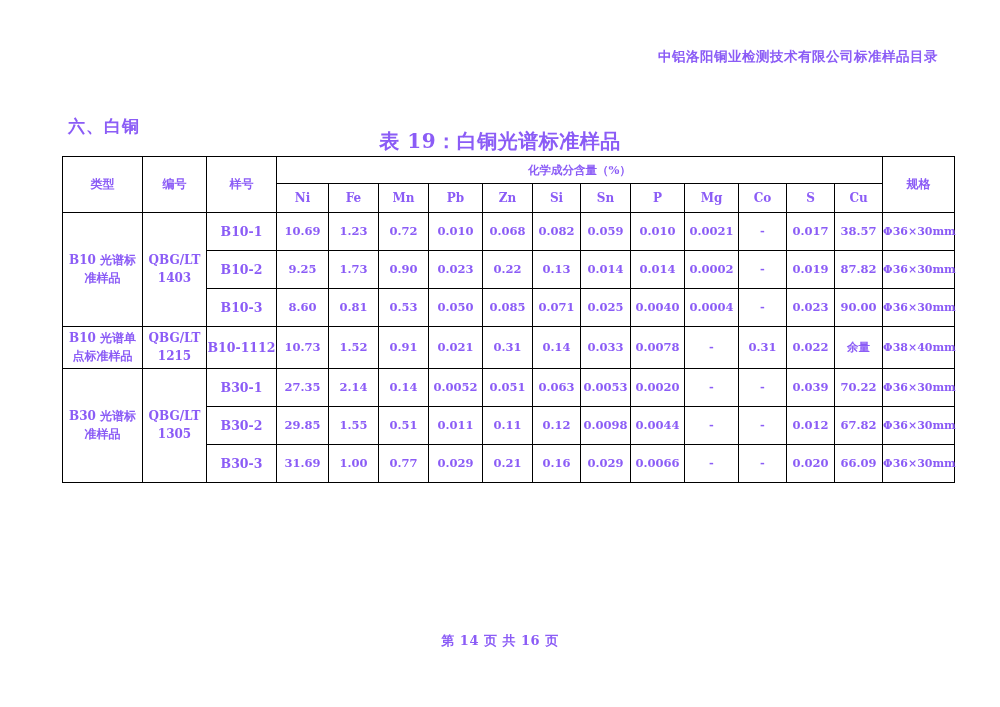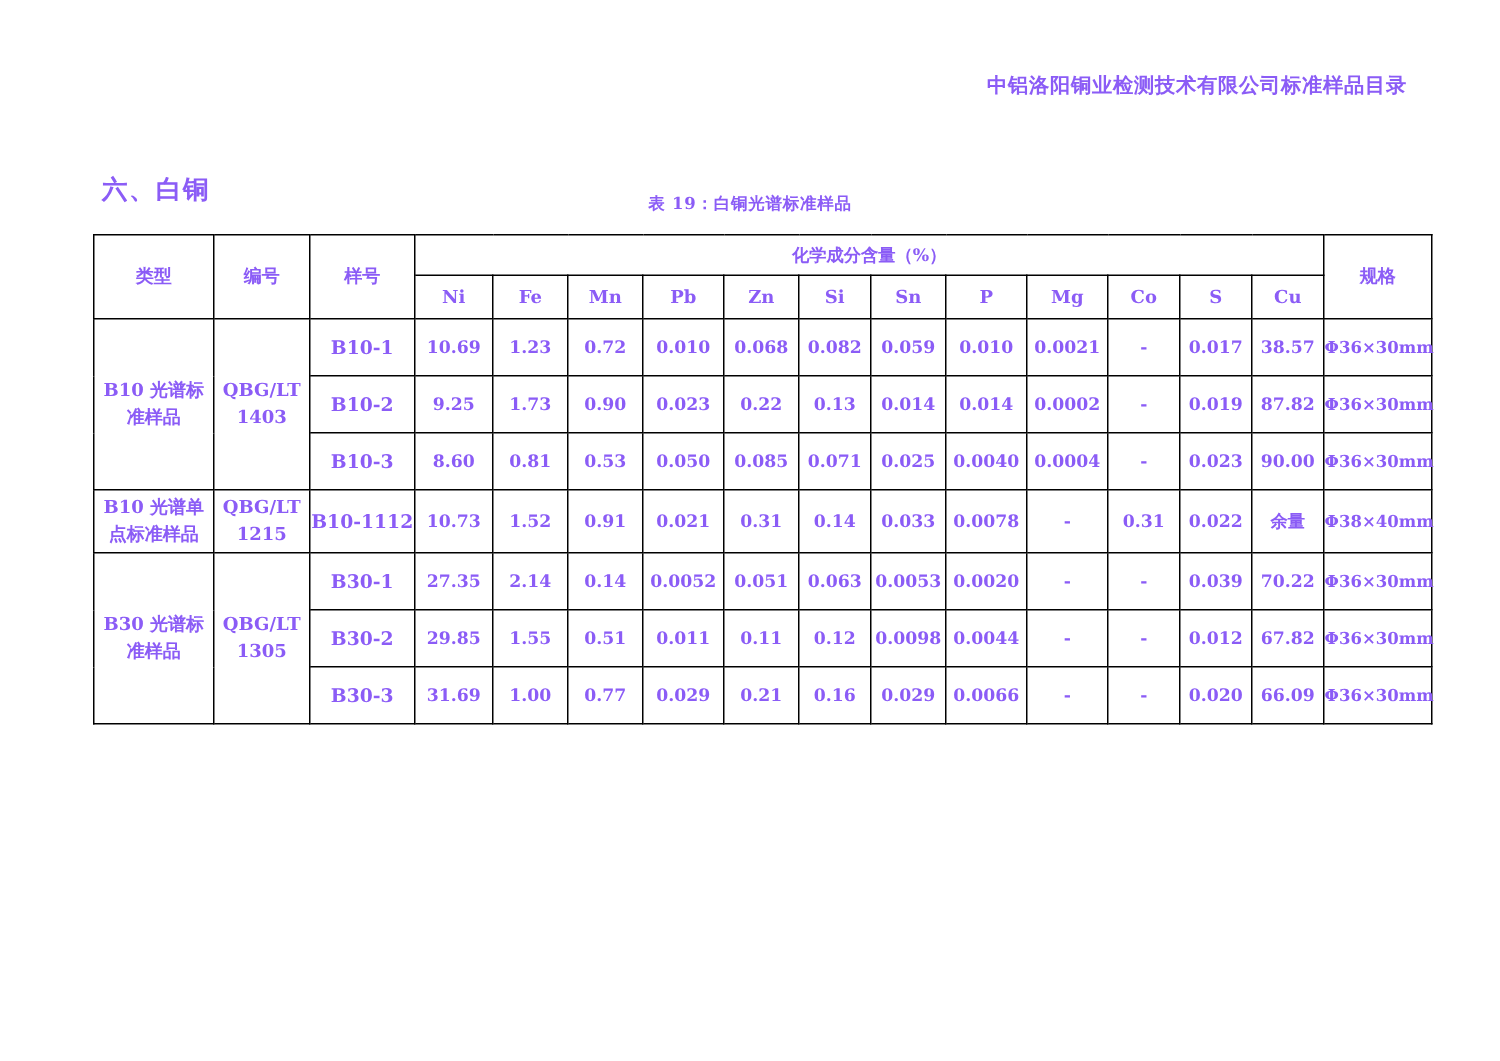--- a/index.html
+++ b/index.html
@@ -38,21 +38,21 @@
     letter-spacing: 1px;
     margin-top: 23px;
   }
   .table-title {
     position: absolute;
     top: 128px;
     left: 0;
     width: 1000px;
     text-align: center;
     font-family: "DejaVu Serif", serif;
-    font-size: 11px;
+    font-size: 20px;
     font-weight: 700;
     letter-spacing: 0.5px;
   }
   .table-wrap {
     position: absolute;
     top: 156px;
     left: 62px;
     width: 876px;
   }
   table.spec {
@@ -287,14 +287,15 @@
           <td class="val-cell">-</td>
           <td class="val-cell">0.020</td>
           <td class="val-cell">66.09</td>
           <td class="spec-cell">Φ36×30mm</td>
         </tr>
 
       </tbody>
     </table>
   </div>
 
+  <div class="footer">第 14 页 共 16 页</div>
 
 </div>
 
 </body></html>

